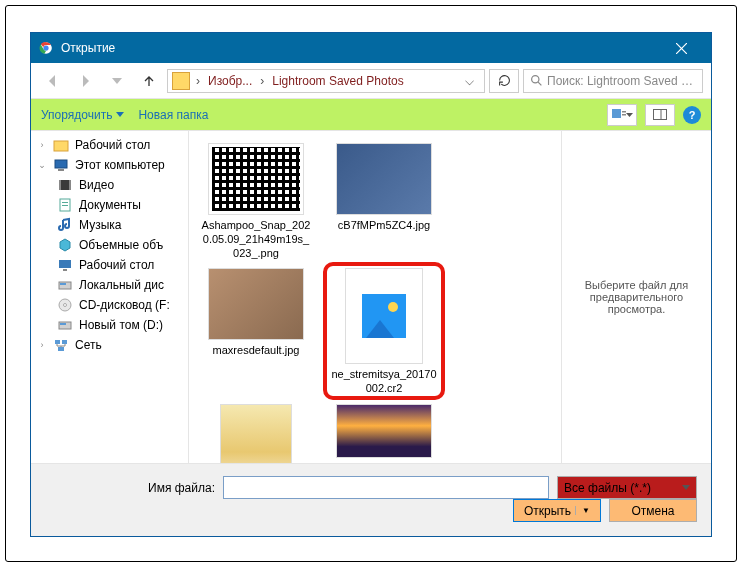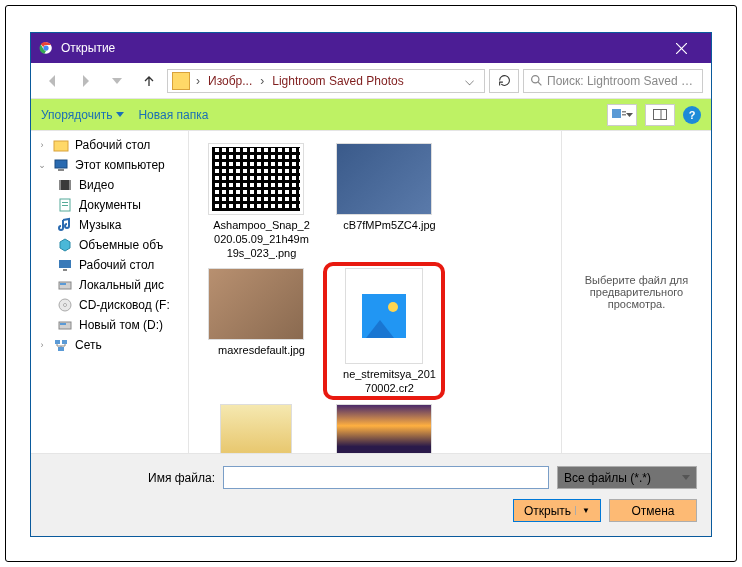--- a/index.html
+++ b/index.html
@@ -1,19 +1,19 @@
 <!DOCTYPE html>
 <html><head>
 <meta charset="utf-8">
 <style>
 * { box-sizing: border-box; margin: 0; padding: 0; font-family: 'Segoe UI', Tahoma, sans-serif; }
 body { background: #fff; width: 742px; height: 567px; position: relative; overflow: hidden; }
 .outer-border { position: absolute; inset: 0; border: 5px solid #fff; border-radius: 8px; box-shadow: inset 0 0 0 1px #000; pointer-events: none; }
 .dialog { position: absolute; top: 32px; left: 30px; right: 30px; bottom: 30px; background: #fff; border: 1px solid #0a5a9c; display: flex; flex-direction: column; font-size: 12px; }
-.titlebar { background: #4c1d95; color: #fff; height: 30px; display: flex; align-items: center; padding: 0 8px; }
+.titlebar { background: #0369a1; color: #fff; height: 30px; display: flex; align-items: center; padding: 0 8px; }
 .titlebar .chrome-icon { width: 14px; height: 14px; margin-right: 8px; }
 .titlebar .title { flex: 1; font-size: 12px; }
 .titlebar .close { width: 44px; height: 30px; display: flex; align-items: center; justify-content: center; cursor: pointer; }
 .navbar { height: 36px; background: #fff; display: flex; align-items: center; padding: 4px 8px; gap: 4px; border-bottom: 1px solid #e5e5e5; }
 .nav-btn { width: 28px; height: 26px; display: flex; align-items: center; justify-content: center; color: #999; border: none; background: none; }
 .nav-btn.up { color: #333; }
 .breadcrumb { flex: 1; height: 24px; border: 1px solid #ccc; display: flex; align-items: center; padding: 0 4px; background: #fff; }
 .breadcrumb .folder-glyph { width: 18px; height: 18px; background: #ffd868; border: 1px solid #d9a23b; margin-right: 2px; }
 .breadcrumb .chev { padding: 0 4px; color: #555; }
 .breadcrumb .crumb { padding: 0 4px; color: #7f1d1d; }
@@ -40,29 +40,29 @@
 .thumb { width: 96px; height: 72px; margin-bottom: 4px; display: flex; align-items: center; justify-content: center; border: 1px solid #ddd; }
 .thumb.qr { background: #fff; }
 .thumb.blue { background: linear-gradient(135deg,#3a5a8a,#5a7aaa); }
 .thumb.photo1 { background: linear-gradient(135deg,#b89070,#8a6a50); }
 .thumb.person { background: linear-gradient(180deg,#f5e8b0 0%,#e8c870 50%,#fff 100%); height: 96px; width: 72px; }
 .thumb.city { background: linear-gradient(180deg,#4a2a6a 0%,#ffb040 40%,#2a1a4a 80%); height: 54px; }
 .thumb.doc { background: #fff; border: 1px solid #ddd; height: 96px; width: 78px; flex-direction: column; }
 .doc-inner { width: 44px; height: 44px; background: #2196f3; position: relative; }
 .doc-inner::before { content: ''; position: absolute; top: 8px; right: 8px; width: 10px; height: 10px; border-radius: 50%; background: #ffd54f; }
 .doc-inner::after { content: ''; position: absolute; bottom: 0; left: 4px; width: 0; height: 0; border-left: 14px solid transparent; border-right: 14px solid transparent; border-bottom: 18px solid #1976d2; }
-.file-label { font-size: 11px; line-height: 1.25; word-break: break-word; margin-left: 11px; }
+.file-label { font-size: 11px; line-height: 1.25; word-break: break-word; }
 .highlight { position: relative; }
 .highlight::after { content: ''; position: absolute; top: -6px; left: -6px; right: -6px; bottom: -4px; border: 4px solid #e8190f; border-radius: 10px; pointer-events: none; }
 .preview { width: 150px; border-left: 1px solid #e5e5e5; display: flex; align-items: center; justify-content: center; text-align: center; color: #555; padding: 10px; font-size: 11px; }
-.footer { border-top: 1px solid #e5e5e5; padding: 12px 14px 14px; display: flex; flex-direction: column; gap: 10px; background: #f0f0f0; }
+.footer { border-top: 1px solid #e5e5e5; padding: 12px 14px 14px; display: flex; flex-direction: column; gap: 0; background: #f0f0f0; }
 .file-row { display: flex; align-items: center; gap: 8px; }
 .file-row label { width: 170px; text-align: right; }
 .file-input { flex: 1; height: 23px; border: 1px solid #7a9ec7; background: #fff; padding: 0 4px; }
-.type-select { width: 140px; height: 23px; border: 1px solid #adadad; background: #737373; display: flex; align-items: center; justify-content: space-between; padding: 0 6px; }
+.type-select { width: 140px; height: 23px; border: 1px solid #adadad; background: #b91c1c; display: flex; align-items: center; justify-content: space-between; padding: 0 6px; }
 .btn-row { display: flex; justify-content: flex-end; gap: 8px; }
 .btn { width: 88px; height: 23px; border: 1px solid #adadad; background: #fdba74; cursor: pointer; display: flex; align-items: center; justify-content: center; gap: 4px; font-size: 12px; }
 .btn.primary { border-color: #0078d7; }
 .qr-pattern { width: 88px; height: 64px; background: 
  repeating-linear-gradient(0deg,#000 0 3px,#fff 3px 7px),
  repeating-linear-gradient(90deg,#000 0 3px,transparent 3px 7px);
  background-blend-mode: multiply; }
 </style>
 </head>
 <body>

